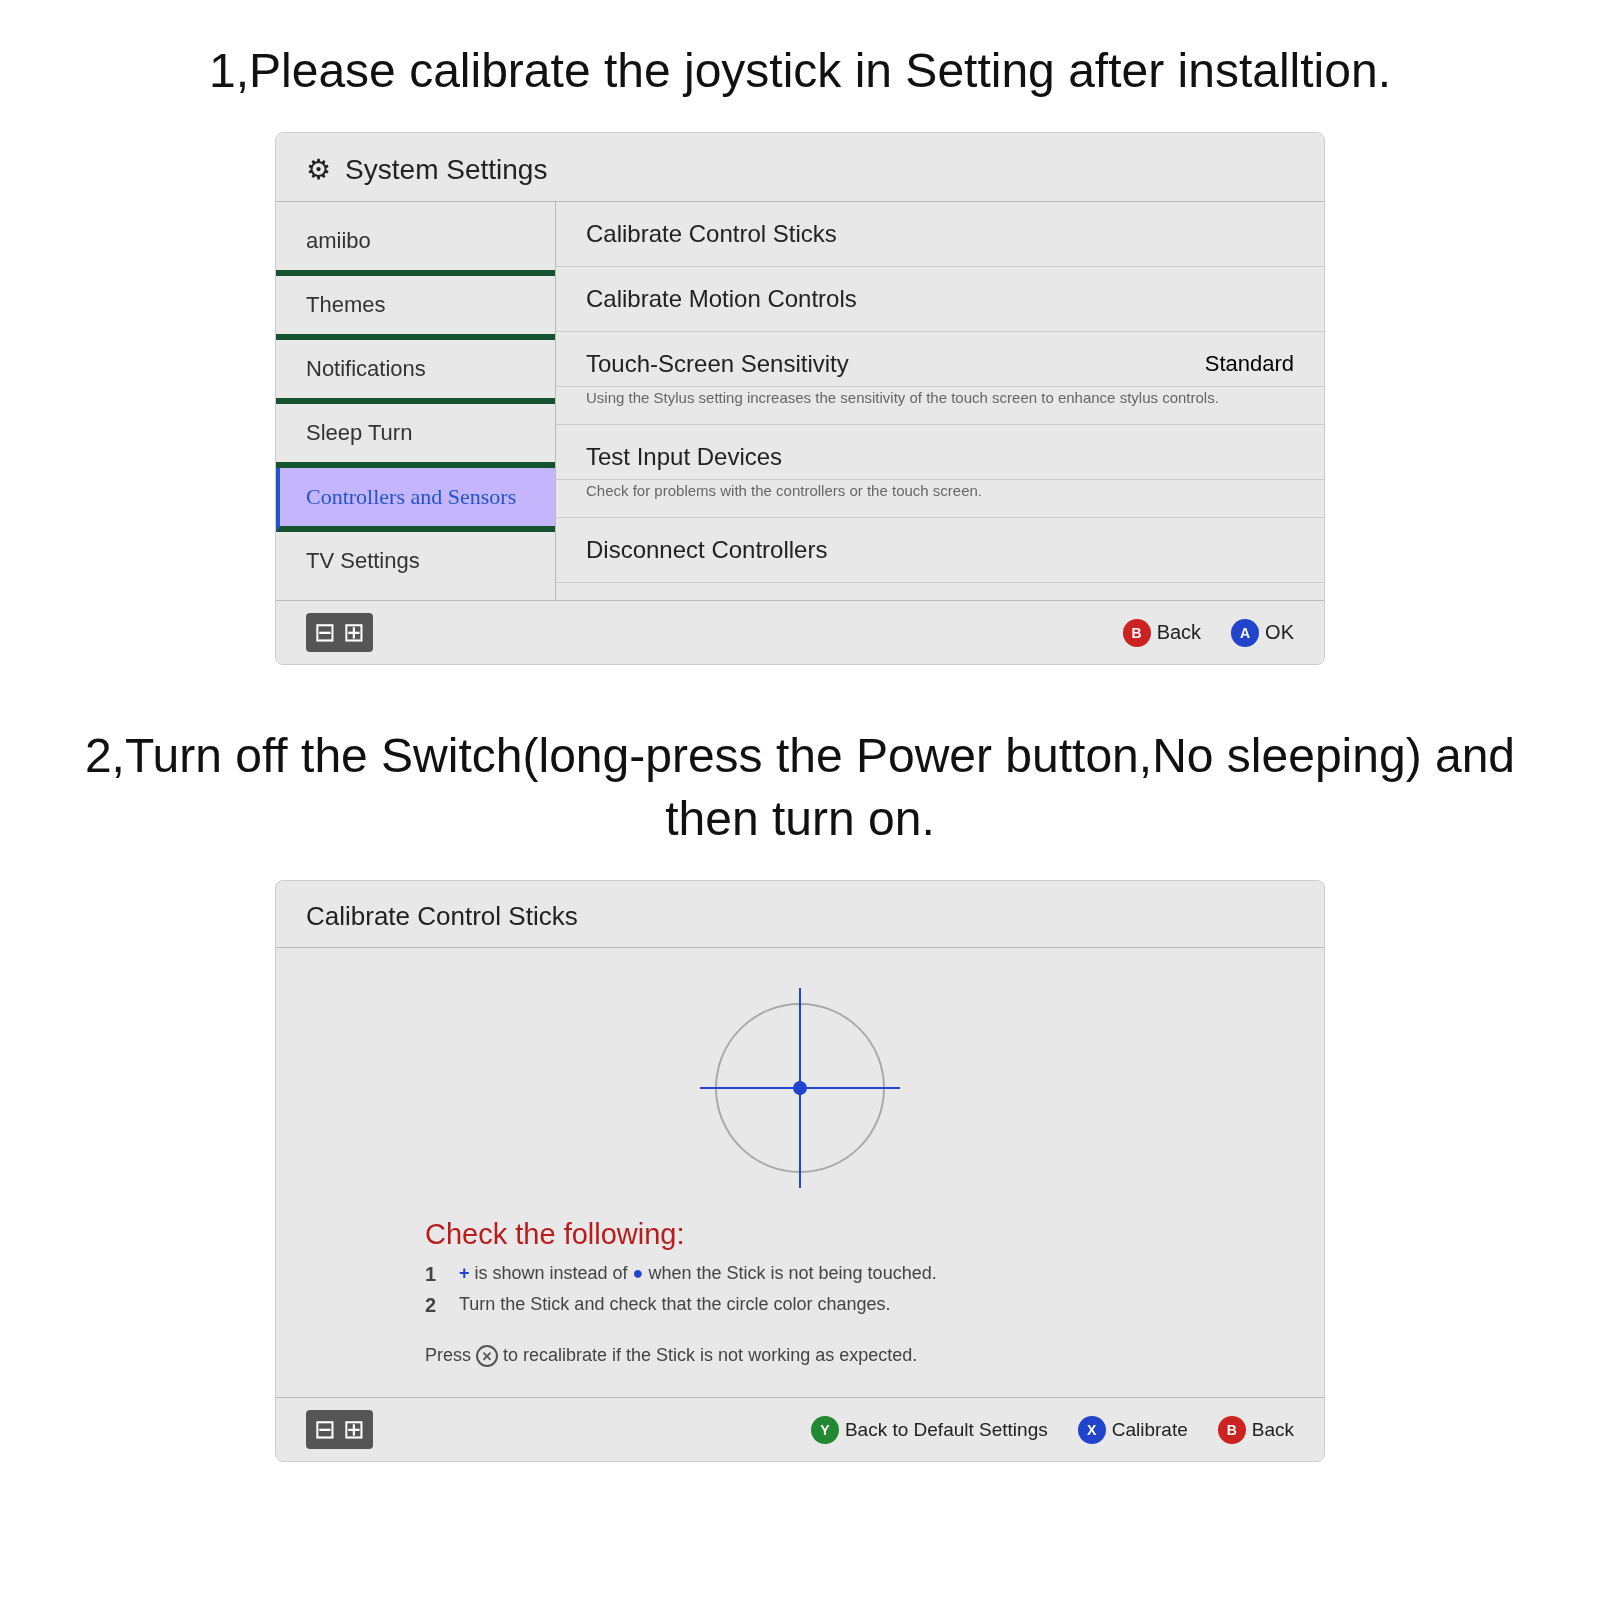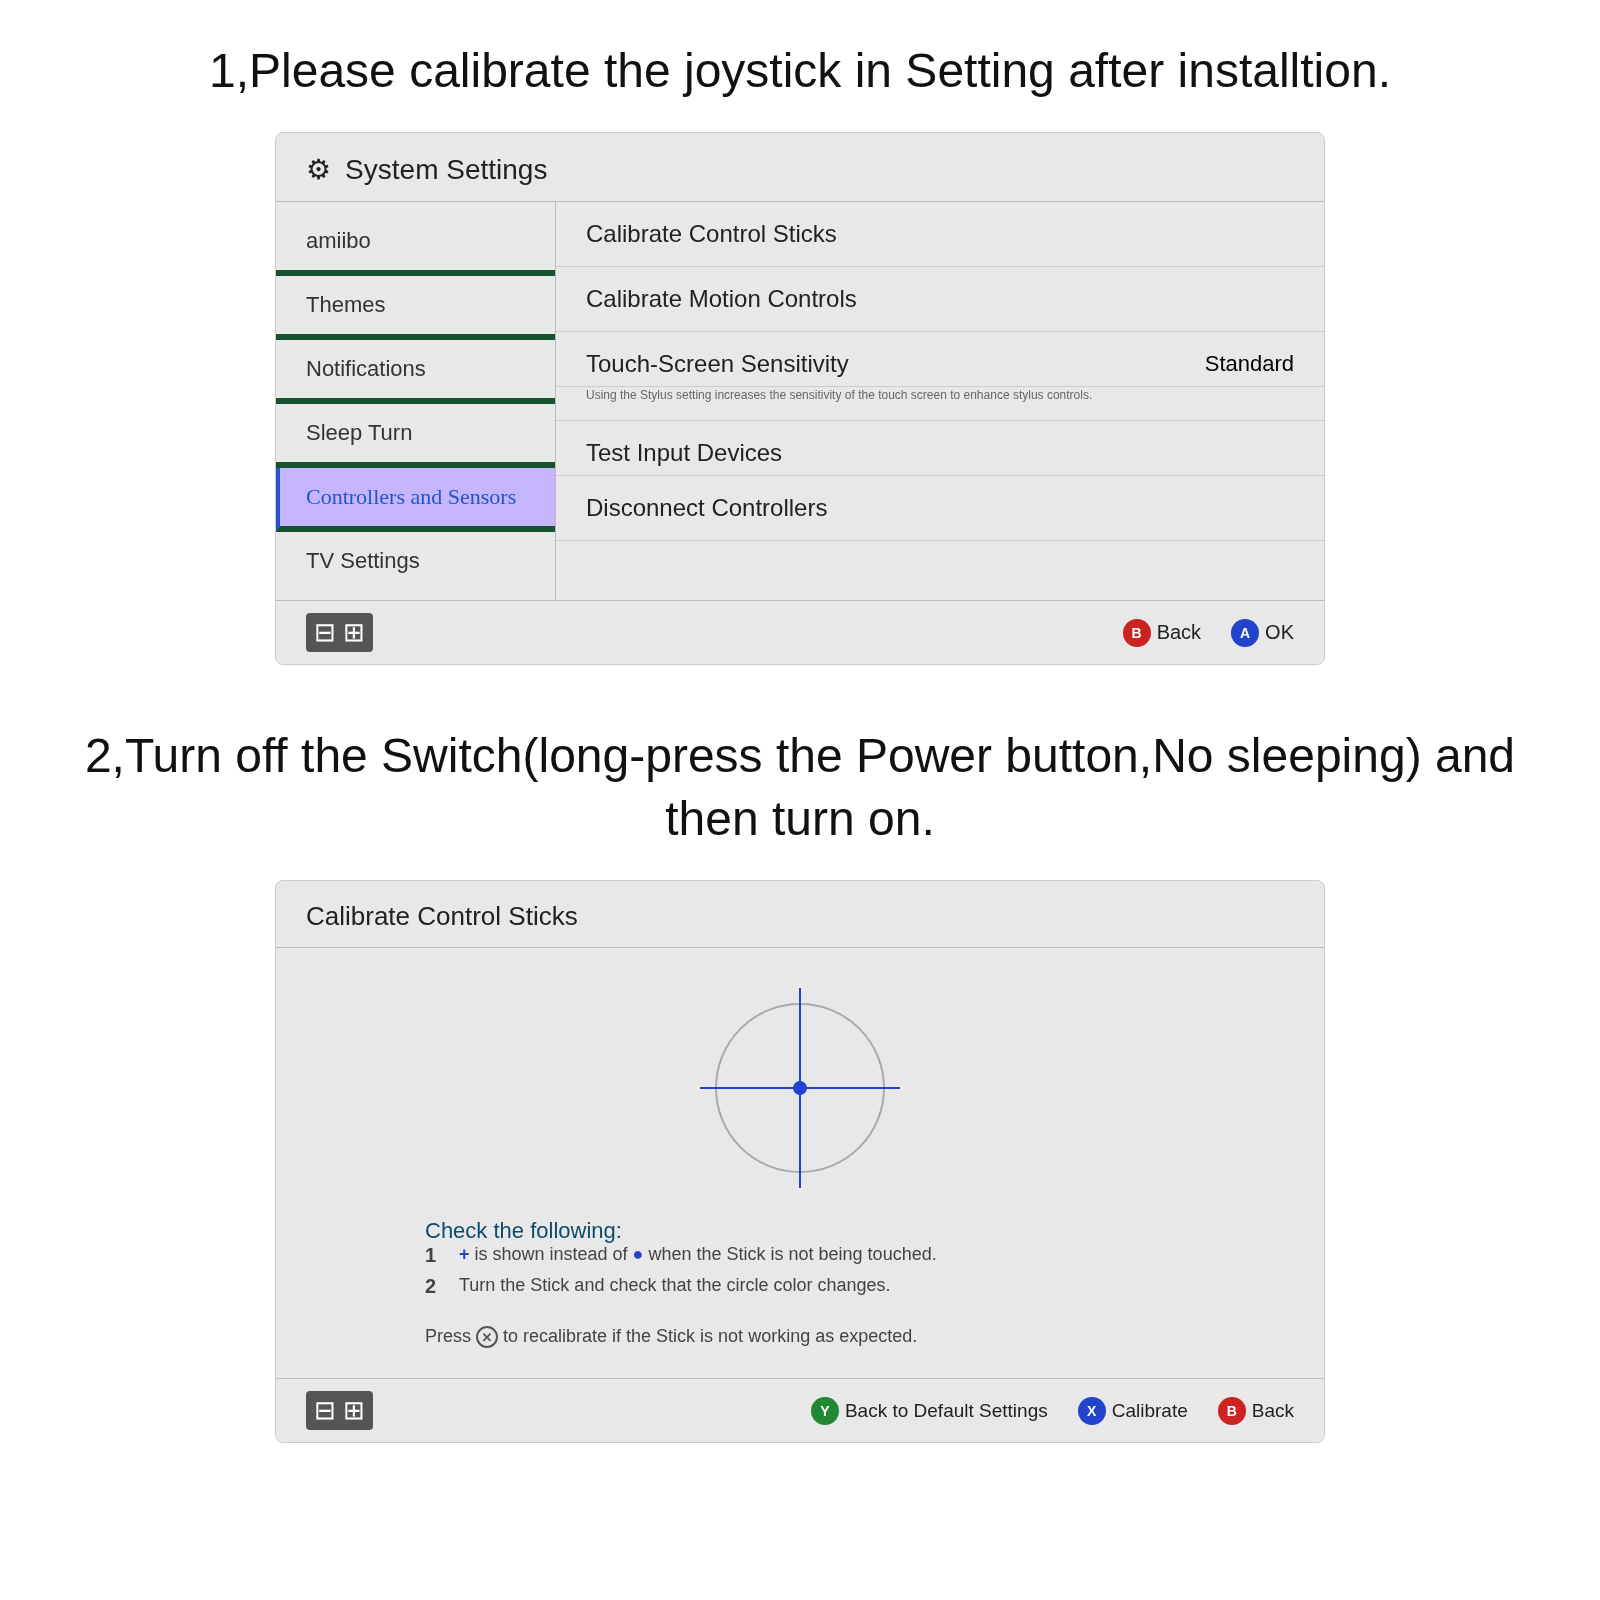--- a/index.html
+++ b/index.html
@@ -79,21 +79,21 @@
     .content-item {
       padding: 18px 30px;
       font-size: 24px;
       color: #222;
       border-bottom: 1px solid #ccc;
     }
     .content-item.with-sub {
       padding-bottom: 8px;
     }
     .content-item-sub {
-      font-size: 12px;
+      font-size: 15px;
       color: #666;
       padding: 0 14px 16px 30px;
       border-bottom: 1px solid #ccc;
       line-height: 1.4;
     }
     .content-item-row {
       display: flex;
       justify-content: space-between;
       align-items: center;
     }
@@ -203,22 +203,23 @@
       background: #2244cc;
       border-radius: 50%;
       transform: translate(-50%, -50%);
     }
     .check-list {
       width: 100%;
       max-width: 750px;
       margin-bottom: 20px;
     }
     .check-title {
-      font-size: 22px;
-      color: #0c4a6e;
+      font-size: 29px;
+      margin-bottom: 12px;
+      color: #b91c1c;
     }
     .check-row {
       display: flex;
       align-items: flex-start;
       font-size: 18px;
       color: #444;
       margin-bottom: 8px;
       gap: 10px;
     }
     .check-num {
@@ -290,20 +291,21 @@
       <div class="content-item">Calibrate Control Sticks</div>
       <div class="content-item">Calibrate Motion Controls</div>
       <div class="content-item with-sub">
         <div class="content-item-row">
           <span>Touch-Screen Sensitivity</span>
           <span class="content-item-value">Standard</span>
         </div>
       </div>
       <div class="content-item-sub">Using the Stylus setting increases the sensitivity of the touch screen to enhance stylus controls.</div>
       <div class="content-item with-sub">Test Input Devices</div>
+      <div class="content-item-sub">Check for problems with the controllers or the touch screen.</div>
       <div class="content-item">Disconnect Controllers</div>
     </div>
   </div>
 
   <div class="settings-footer">
     <div class="footer-left">
       <span class="console-icon">⊟ ⊞</span>
     </div>
     <div class="footer-right">
       <div class="btn-label">

